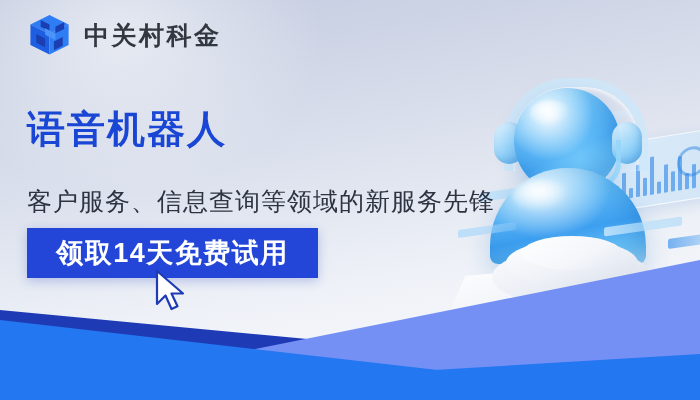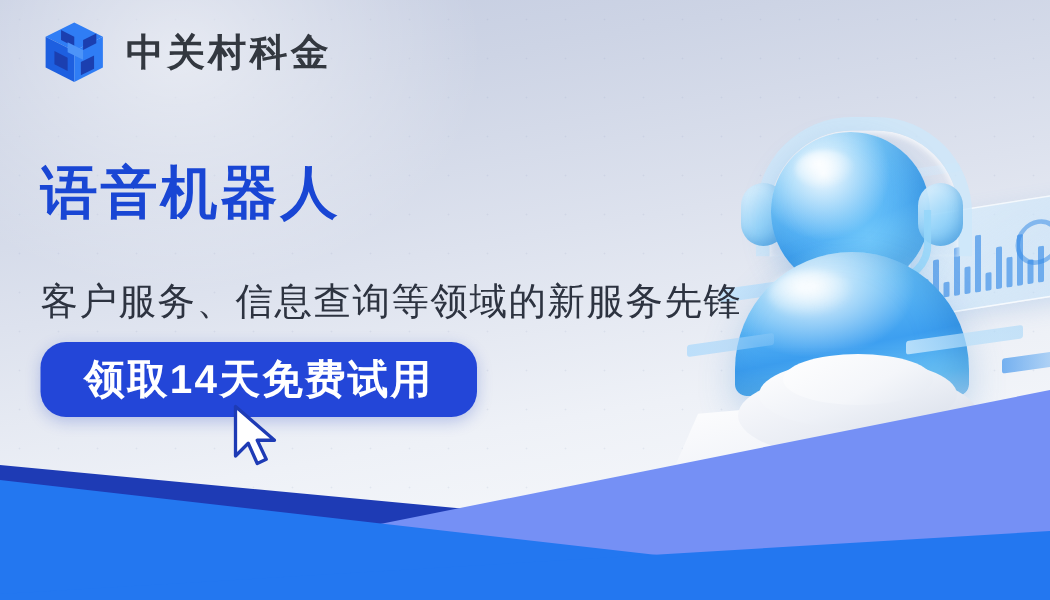--- a/index.html
+++ b/index.html
@@ -42,21 +42,21 @@
   #subhead{
     position:absolute;left:27px;top:172px;
     font-size:25px;font-weight:400;color:#2d3340;letter-spacing:1px;
     line-height:1.2;white-space:nowrap;margin-top:14px;
   }
 
   
   #cta{
     position:absolute;left:27px;top:228px;
     width:291px;height:50px;border:0;
-    border-radius:17px;background:#2346d8;
+    border-radius:0;background:#2346d8;
     color:#fff;font-family:inherit;font-size:27px;font-weight:700;letter-spacing:1.5px;
     display:flex;align-items:center;justify-content:center;
     cursor:pointer;box-shadow:0 3px 10px rgba(25,60,190,.25);
     white-space:nowrap;
   }
 
   
   #cursor{position:absolute;left:152px;top:268px;width:40px;height:46px;}
 
   

